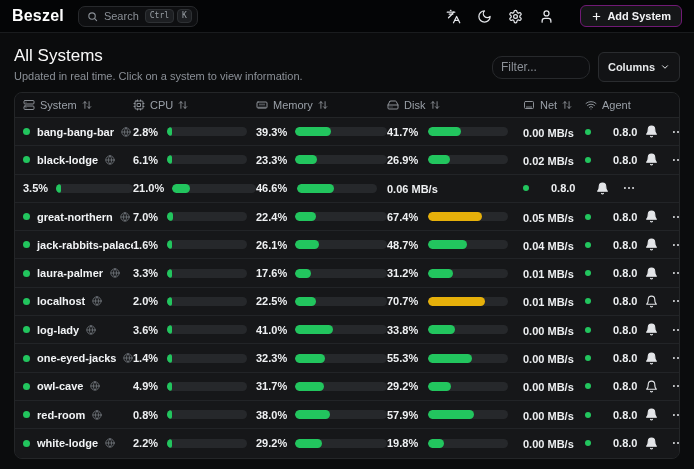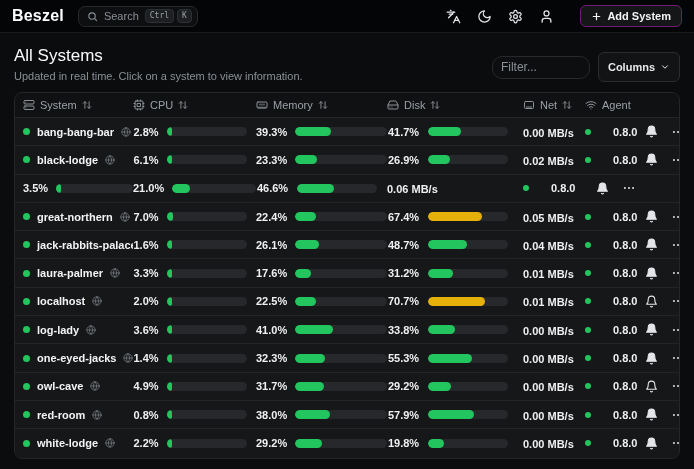--- a/index.html
+++ b/index.html
@@ -71,21 +71,21 @@
 
   .row { height:28.3px; border-bottom:1px solid #222427; background:#161719; cursor:pointer; }
   .row:last-child { border-bottom:none; }
 
   .c-system { display:flex; align-items:center; gap:7px; overflow:hidden; }
   .dot { width:7px; height:7px; border-radius:50%; background:var(--green); flex:none; }
   .sysname { font-size:11px; font-weight:700; color:#f2f4f6; white-space:nowrap; }
   .linkicon { color:#71767c; flex:none; }
 
   .cell-meter { display:flex; align-items:center; gap:8px; }
-  .val { font-size:11px; font-weight:700; color:#eef0f2; white-space:nowrap;text-align:center; }
+  .val { font-size:11px; font-weight:700; color:#eef0f2; white-space:nowrap; }
   .c-cpu .val { width:26px; }
   .c-mem .val, .c-disk .val { width:33px; }
   .meter { height:9px; border-radius:5px; background:#26282b; overflow:hidden; position:relative; }
   .m-cpu { width:80px; }
   .m-mem { width:97px; }
   .m-disk { width:80px; }
   .fill { display:block; height:100%; border-radius:5px; min-width:5px; }
 
   .c-agent { display:flex; align-items:center; gap:22px; }
   .c-agent .dot { width:6px; height:6px; }

